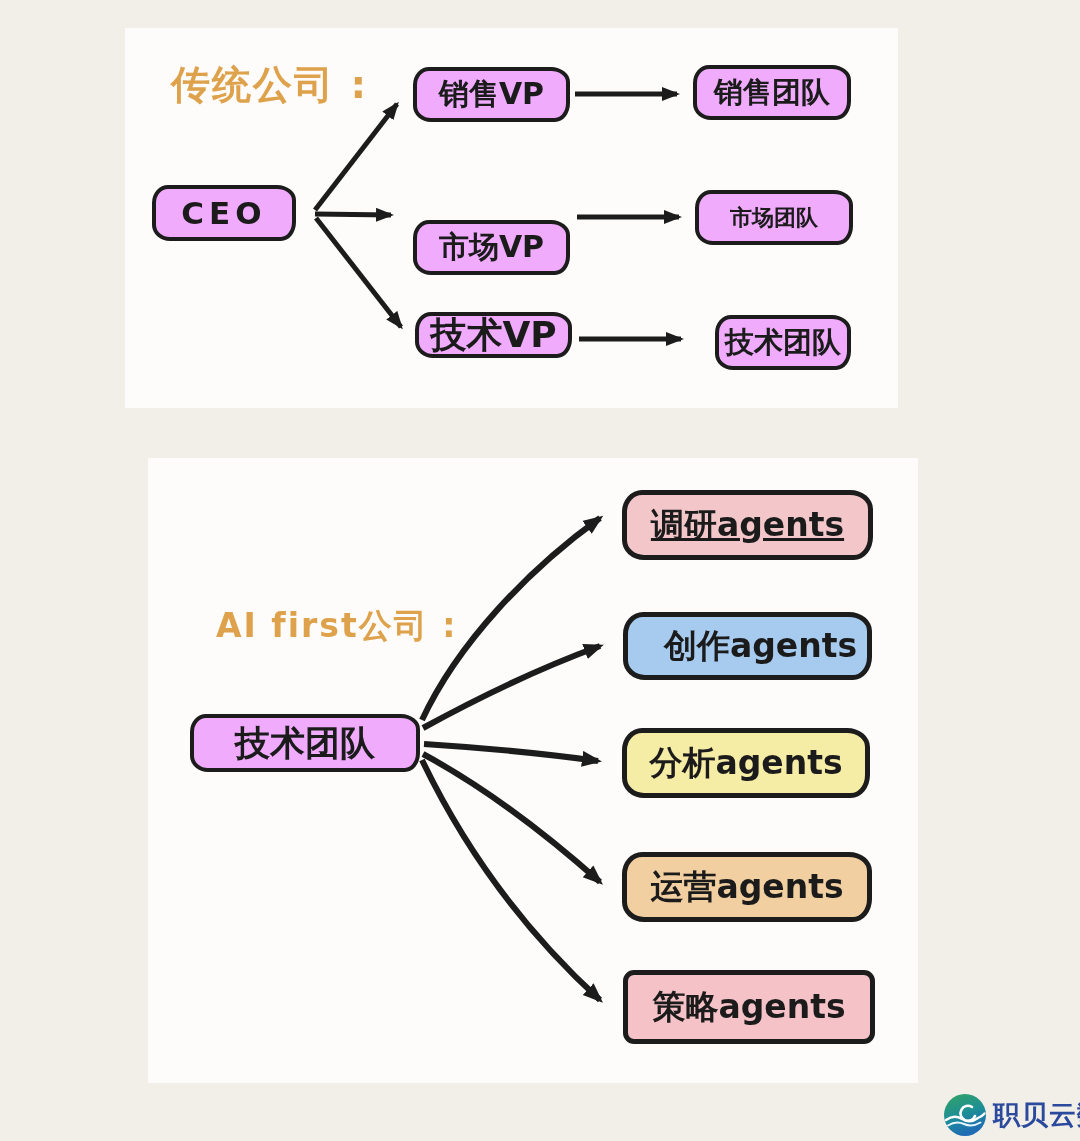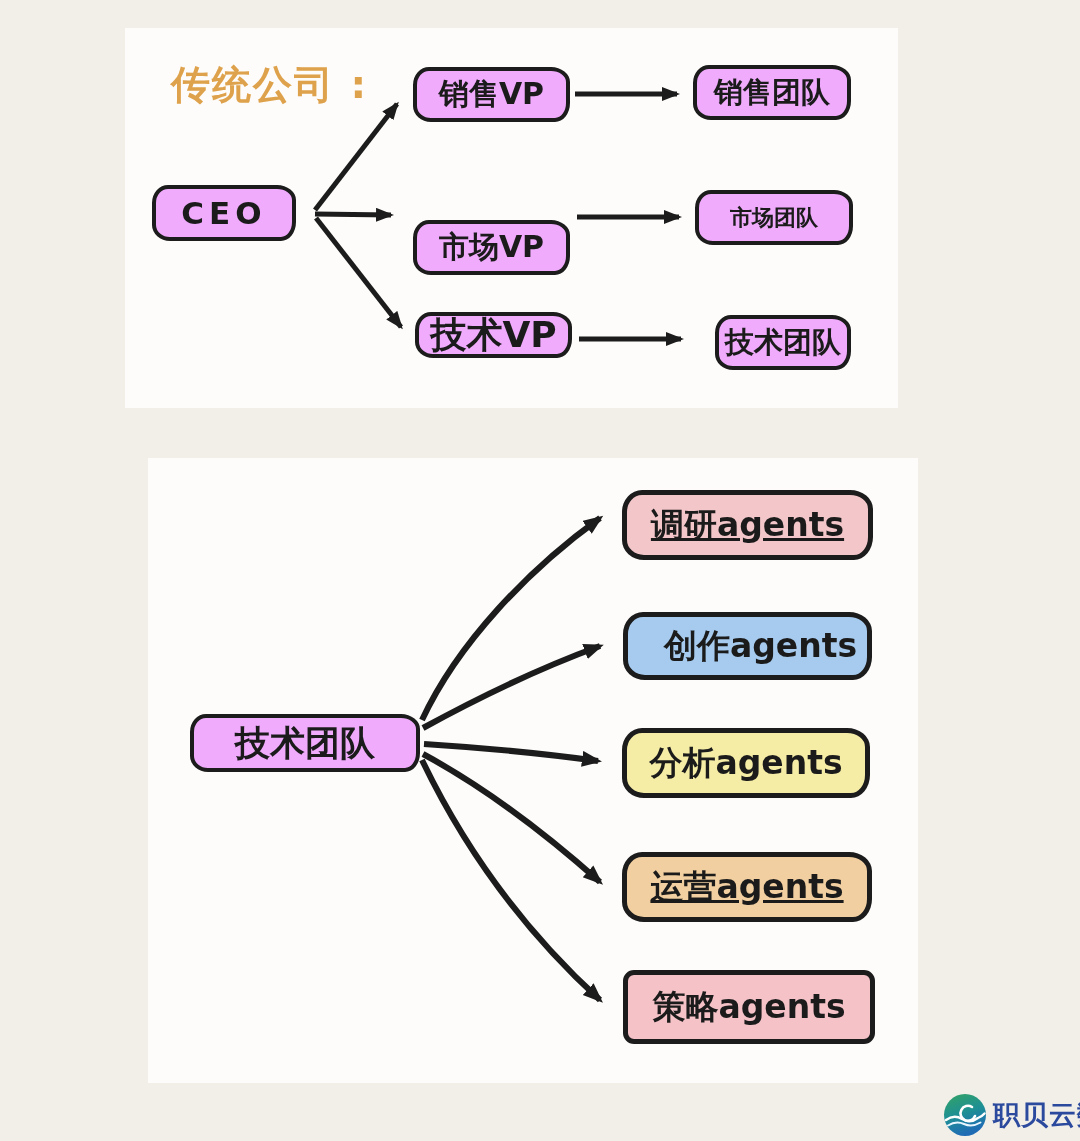--- a/index.html
+++ b/index.html
@@ -87,27 +87,28 @@
           <path d="M0,0 L20,8 L0,16 Z" fill="#1c1c1c"></path>
         </marker>
       </defs>
       <path d="M274,262 C310,185 380,112 452,60" stroke="#1c1c1c" stroke-width="6" fill="none" marker-end="url(#ah2)"></path>
       <path d="M275,270 Q370,218 452,188" stroke="#1c1c1c" stroke-width="6" fill="none" marker-end="url(#ah2)"></path>
       <path d="M276,286 Q370,292 450,303" stroke="#1c1c1c" stroke-width="6" fill="none" marker-end="url(#ah2)"></path>
       <path d="M275,296 Q360,342 452,424" stroke="#1c1c1c" stroke-width="6" fill="none" marker-end="url(#ah2)"></path>
       <path d="M274,302 C320,398 382,478 452,542" stroke="#1c1c1c" stroke-width="6" fill="none" marker-end="url(#ah2)"></path>
     </svg>
 
+    <div class="panel-title title-ai" style="color: rgb(223, 162, 76);">AI first公司 :</div>
 
     <div class="node node-founder">技术团队</div>
 
     <div class="node agent agent0" style="background: rgb(243, 198, 201);">调研agents</div>
     <div class="node agent agent1" style="background: rgb(166, 203, 238); padding-left: 26px;">创作agents</div>
     <div class="node agent agent2" style="background: rgb(245, 236, 166);">分析agents</div>
-    <div class="node agent agent3" style="background: rgb(241, 207, 160); text-decoration: underline;">运营agents</div>
+    <div class="node agent agent3" style="background: rgb(241, 207, 160);">运营agents</div>
     <div class="node agent agent4" style="background: rgb(244, 194, 199);">策略agents</div>
   </div>
 
   <div class="watermark">
     <svg width="46" height="46" viewBox="0 0 46 46">
       <defs>
         <linearGradient id="lg" x1="0" y1="0" x2="0.35" y2="1">
           <stop offset="0" stop-color="#33a463"></stop>
           <stop offset="0.55" stop-color="#1e8f95"></stop>
           <stop offset="1" stop-color="#1f6cb4"></stop>

